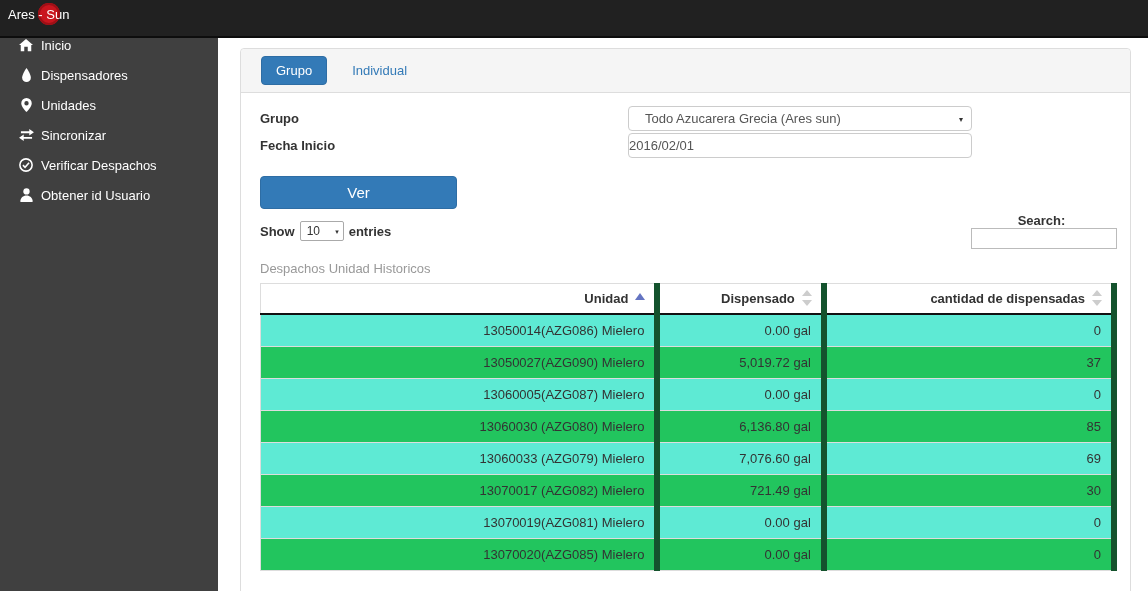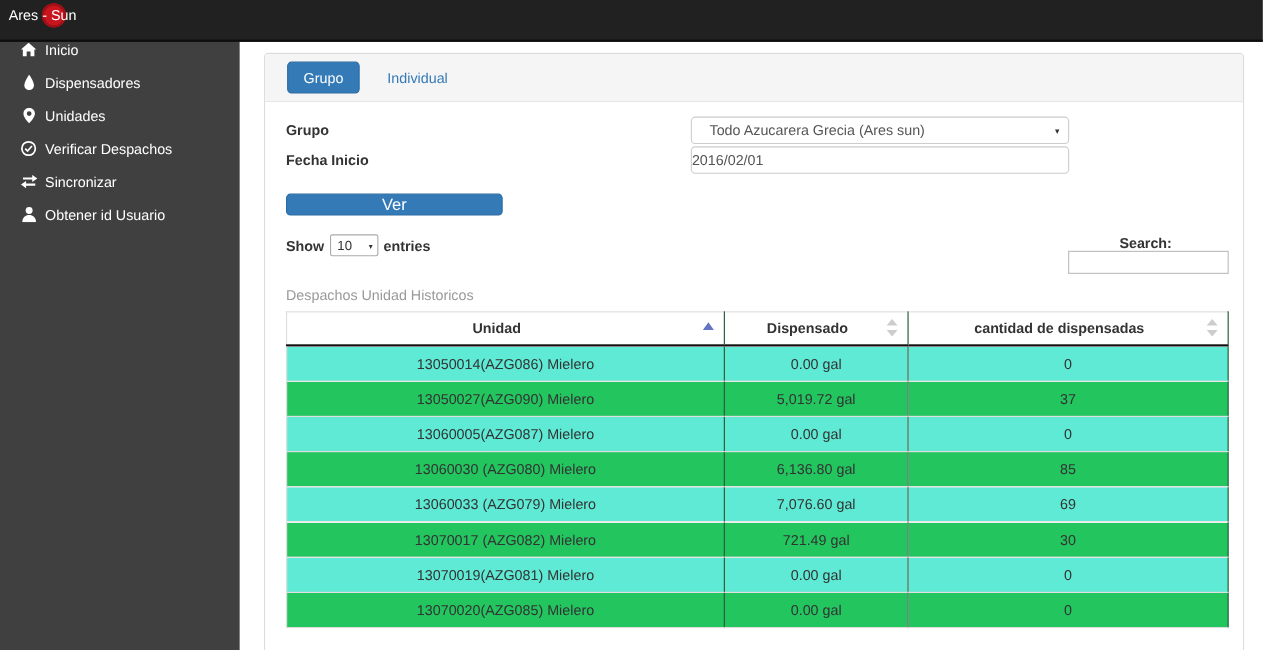--- a/index.html
+++ b/index.html
@@ -39,43 +39,43 @@
   
   .form-row { display: flex; align-items: center; margin-bottom: 2px; }
   .form-label { width: 368px; font-size: 13px; font-weight: bold; color: #333; }
   .form-control { width: 344px; height: 25px; border: 1px solid #ccc; border-radius: 4px;
     font-size: 13px; color: #555; background: #fff; font-family: "Liberation Sans", sans-serif; }
   .select-control { display: flex; align-items: center; position: relative; padding-left: 16px;
     cursor: pointer; }
   .select-control .caret { position: absolute; right: 8px; top: 8px; font-size: 8px; color: #333; }
   input.form-control { }
 
-  .ver-btn { margin-top: 16px; width: 197px; height: 20px; background: #337ab7;
+  .ver-btn { margin-top: 16px; width: 197px; height: 33px; background: #337ab7;
     border: 1px solid #2e6da4; border-radius: 4px; color: #fff; font-size: 15px;
     cursor: pointer; font-family: "Liberation Sans", sans-serif; }
 
   
-  .dt-controls { margin-top: 17px; display: flex; justify-content: space-between;
-    align-items: flex-start; }
+  .dt-controls { margin-top: 4px; display: flex; justify-content: space-between;
+    align-items: center; }
   .dt-length { display: flex; align-items: center; font-size: 13px; font-weight: bold; color: #333; }
   .length-select { margin: 0 5px; width: 44px; height: 20px; border: 1px solid #aaa;
     border-radius: 2px; display: flex; align-items: center; position: relative;
     padding-left: 6px; font-size: 12px; font-weight: normal; color: #333; cursor: pointer;
     background: #fff; }
   .length-select .caret { position: absolute; right: 4px; top: 6px; font-size: 7px; color: #333; }
   .dt-search { display: flex; align-items: center; font-size: 13px; font-weight: bold; color: #333; flex-direction: column; }
   .search-input { margin-left: 5px; width: 146px; height: 21px; border: 1px solid #bbb;
     font-size: 13px; padding: 0 5px; font-family: "Liberation Sans", sans-serif; }
 
   .table-caption { margin-top: 12px; font-size: 13px; color: #999; }
 
   
   table.datatable { margin-top: 7px; width: 100%; border-collapse: collapse; table-layout: fixed; }
-  table.datatable th, table.datatable td { font-size: 13px; color: #333; text-align: center;
-    border-right: 1px solid #14532d; overflow: hidden; white-space: nowrap; }
+  table.datatable th, table.datatable td { font-size: 13px; color: #333; text-align: right;
+    border-right: 6px solid #14532d; overflow: hidden; white-space: nowrap; }
   table.datatable th:first-child, table.datatable td:first-child { border-left: 1px solid #ddd; }
   table.datatable th { font-weight: bold; padding: 7px 26px 7px 10px; position: relative;
     border-top: 1px solid #ddd; border-bottom: 2px solid #111; cursor: pointer; }
   table.datatable td { padding: 8px 10px; border-bottom: 1px solid #ddd; }
   table.datatable col.c1 { width: 46.5%; }
   table.datatable col.c2 { width: 19.5%; }
   table.datatable col.c3 { width: 34%; }
   tr.odd td { background: #5eead4; }
   tr.even td { background: #22c55e; }
 
@@ -120,34 +120,34 @@
   <div class="nav-item">
     <span class="icon">
       <svg width="11" height="14" viewBox="0 0 12 16">
           <path fill="#fff" d="M6 0A6 6 0 0 0 0 6c0 4.5 6 10 6 10s6-5.5 6-10A6 6 0 0 0 6 0zm0 8.5A2.5 2.5 0 1 1 6 3.5a2.5 2.5 0 0 1 0 5z"></path>
         </svg>
     </span>
     <span>Unidades</span>
   </div>
   <div class="nav-item">
     <span class="icon">
+      <svg width="15" height="13" viewBox="0 0 16 14">
+          <path fill="#fff" d="M2 4h9V1.5L16 5l-5 3.5V6H2V4zM14 10H5V7.5L0 11l5 3.5V12h9v-2z" transform="translate(0,-1.5)"></path>
+        </svg>
+    </span>
+    <span>Sincronizar</span>
+  </div>
+  <div class="nav-item">
+    <span class="icon">
       <svg width="14" height="14" viewBox="0 0 16 16">
           <circle cx="8" cy="8" r="7" fill="none" stroke="#fff" stroke-width="1.8"></circle>
           <path fill="none" stroke="#fff" stroke-width="1.8" d="M4.5 8.2l2.4 2.4 4.6-5.2"></path>
         </svg>
     </span>
     <span>Verificar Despachos</span>
-  </div>
-  <div class="nav-item">
-    <span class="icon">
-      <svg width="15" height="13" viewBox="0 0 16 14">
-          <path fill="#fff" d="M2 4h9V1.5L16 5l-5 3.5V6H2V4zM14 10H5V7.5L0 11l5 3.5V12h9v-2z" transform="translate(0,-1.5)"></path>
-        </svg>
-    </span>
-    <span>Sincronizar</span>
   </div>
   <div class="nav-item">
     <span class="icon">
       <svg width="13" height="14" viewBox="0 0 14 15">
           <circle cx="7" cy="3.6" r="3.4" fill="#fff"></circle>
           <path fill="#fff" d="M7 8C3.3 8 .6 10.4.3 14.3c0 .4.2.7.7.7h12c.5 0 .7-.3.7-.7C13.4 10.4 10.7 8 7 8z"></path>
         </svg>
     </span>
     <span>Obtener id Usuario</span>
   </div>

